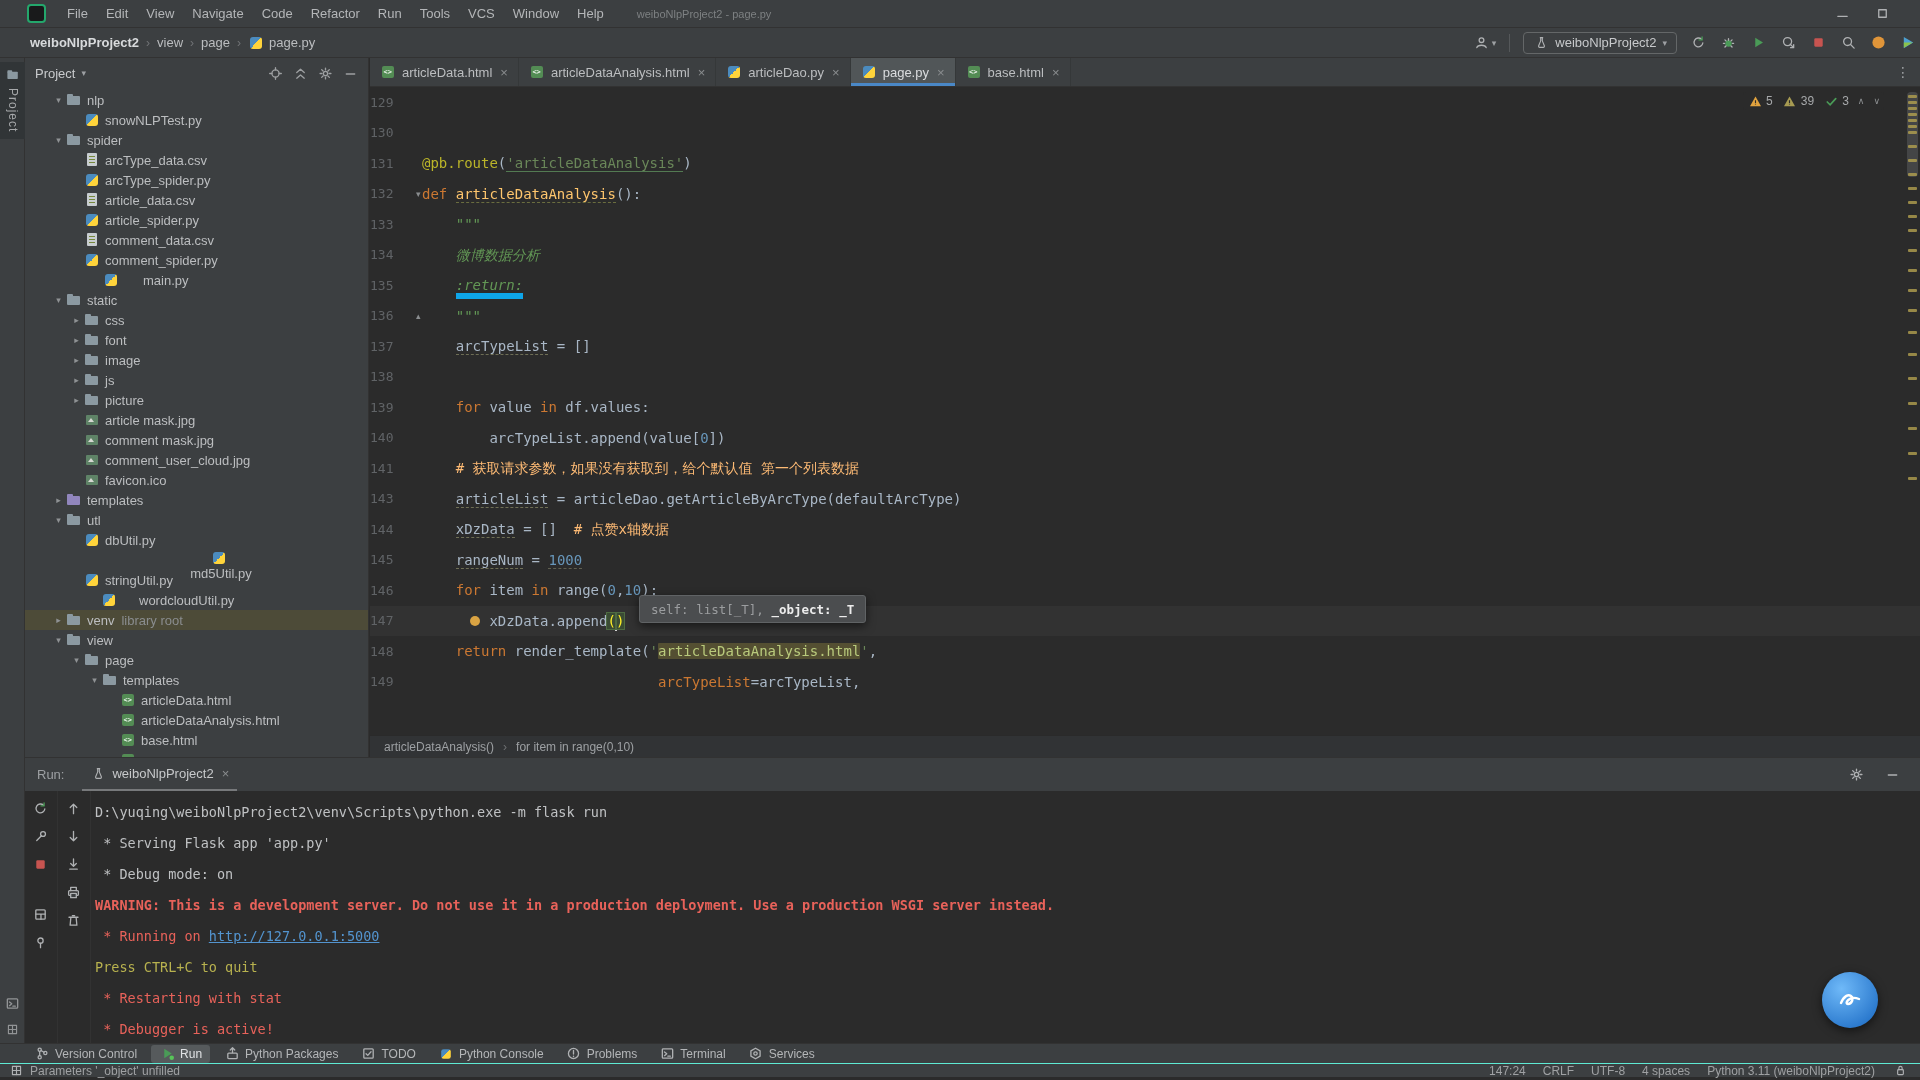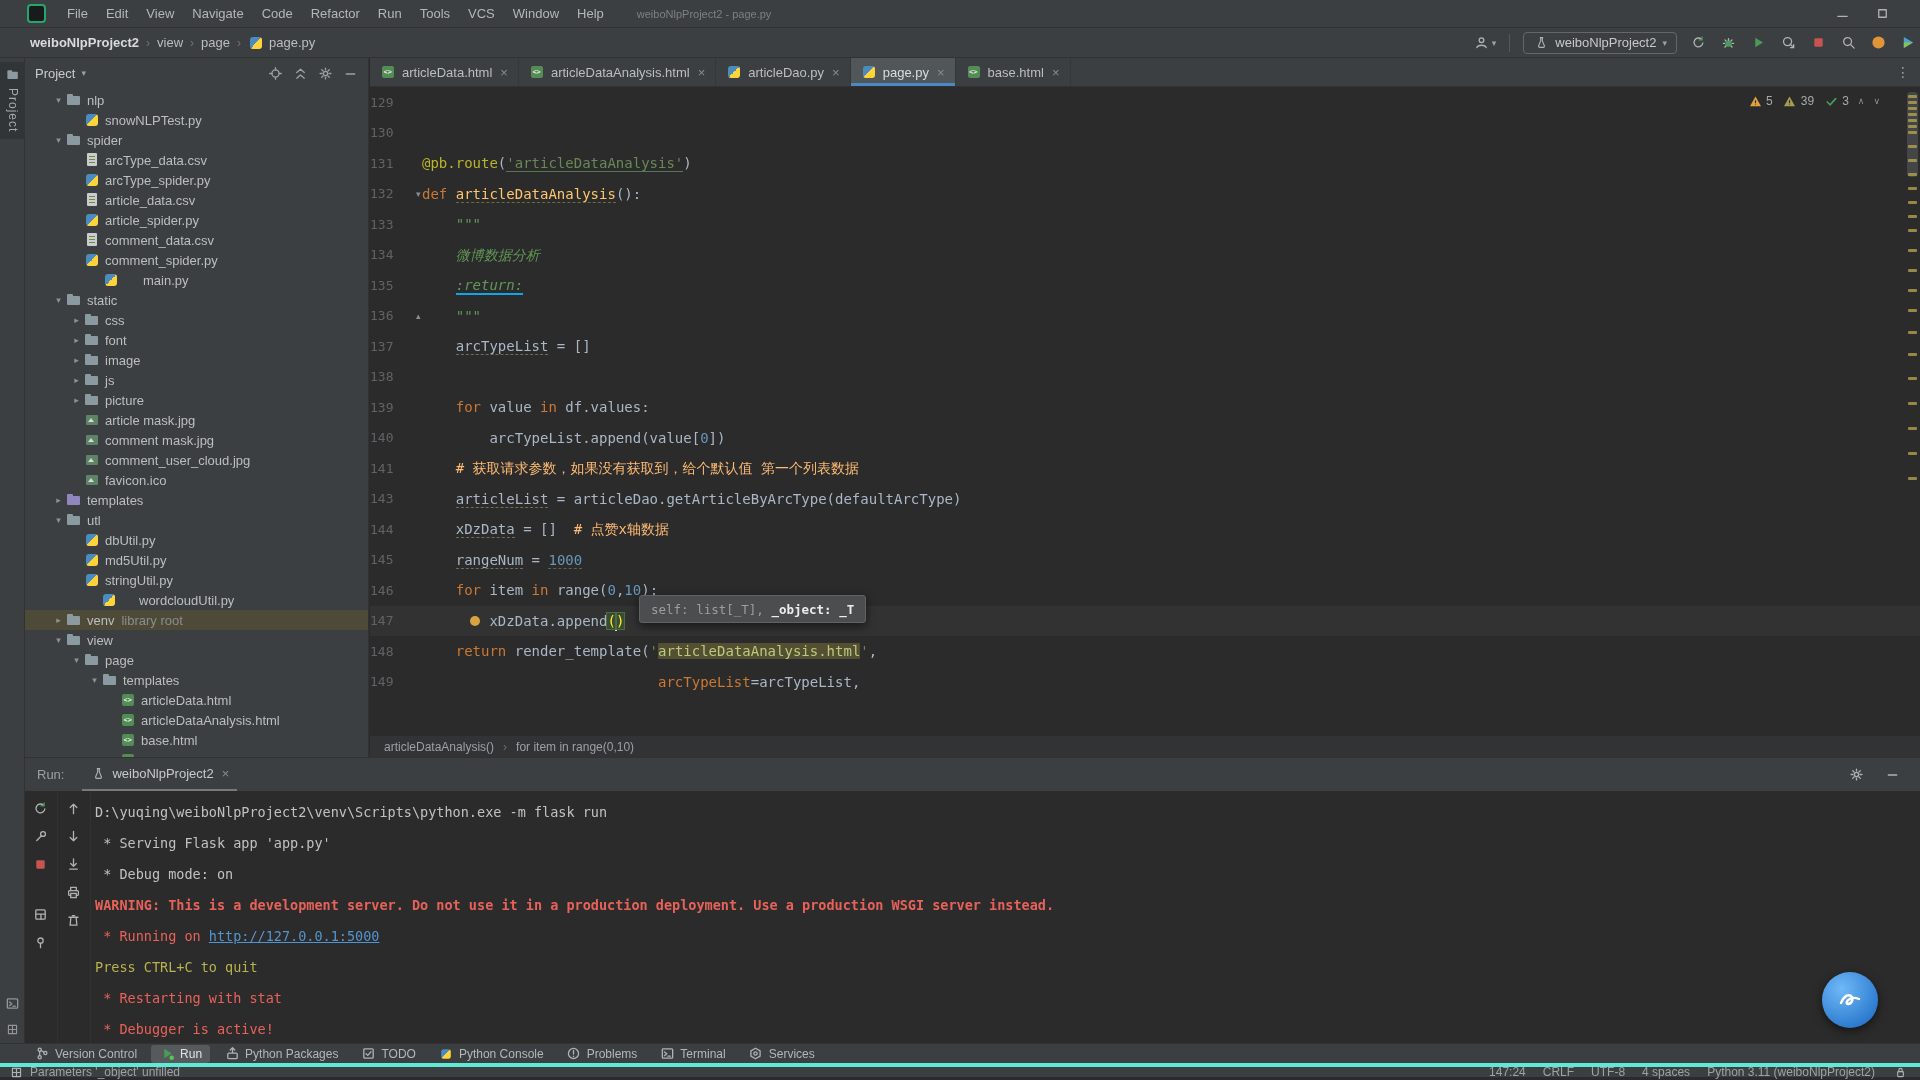--- a/index.html
+++ b/index.html
@@ -65,21 +65,21 @@
 .cl{display:flex;height:30.5px;align-items:center;position:relative}
 .cl.cur{background:#323232}
 .g{width:40px;flex:none;text-align:left;font:13px "DejaVu Sans Mono",monospace;color:#606366}
 .gm{position:absolute;left:46px;top:0;line-height:30.5px;font-size:9px;color:#8a8d8f}
 .bulb{position:absolute;left:100px;top:10px;width:10px;height:10px;border-radius:50%;background:#d9a343}
 .c{font:14px/30.5px "DejaVu Sans Mono",monospace;white-space:pre;padding-left:12px;color:#a9b7c6}
 .c span{white-space:pre}
 .kw{color:#cc7832}.deco{color:#bbb529}
 .str,.strU{color:#6a8759}.strU{border-bottom:1px solid #537a52}
 .strHL{color:#b9ca7c;background:#544f32;border-radius:1px}
-.doc,.docI,.docU{color:#629755;font-style:italic}.docU{border-bottom:2px solid #0ea5e9}
+.doc,.docI,.docU{color:#629755;font-style:italic}.docU{border-bottom:6px solid #0ea5e9}
 .cmt{color:#fdba74}.num{color:#6897bb}.numU{color:#6897bb;border-bottom:1px dashed #606050}
 .varU{border-bottom:1px dashed #6e6e55}
 .fn{color:#ffc66d;border-bottom:1px dashed #6a6d3f}
 .phl{color:#ffef28;background:#3a4b34;outline:1px solid #4e6b42}
 .caret{display:inline-block;width:2px;height:18px;background:#d4d4d4;vertical-align:middle;margin:0 -1px}
 .inspect{position:absolute;top:5px;right:36px;display:flex;gap:9px;align-items:center;font-size:12px;color:#a6a8aa;background:rgba(43,43,43,.55);padding:1px 4px;border-radius:3px}
 .insitem{display:flex;align-items:center;gap:3px}
 .insarr{font-size:9px;color:#8f9294}
 .stripe{position:absolute;right:0;top:0;bottom:0;width:15px}
 .thumb{position:absolute;right:2px;top:5px;width:11px;height:85px;background:#5d6062;border-radius:4px;opacity:.5}
@@ -101,21 +101,21 @@
 .console{position:absolute;left:66px;right:0;top:0;bottom:0;font:13.5px/31px "DejaVu Sans Mono",monospace;white-space:pre;padding:6px 0 0 4px;color:#bfc1c3;overflow:hidden}
 .e{color:#e8625a}.eb{color:#e8625a;font-weight:bold}
 .w{color:#b8b24f}
 .l{color:#5394cf;text-decoration:underline}
 .fab{position:absolute;left:1822px;top:972px;width:56px;height:56px;border-radius:50%;background:radial-gradient(circle at 35% 30%,#6fb9f8,#1565c0);box-shadow:0 3px 10px rgba(0,0,0,.55);z-index:6;display:flex;align-items:center;justify-content:center}
 
 .bottombar{position:absolute;left:0;right:0;top:1043px;height:20px;background:#3c3f41;border-top:1px solid #323232;display:flex;align-items:center;padding-left:26px;gap:6px;font-size:12px;color:#b4b6b8}
 .bitem{display:flex;align-items:center;gap:5px;padding:1px 8px;border-radius:3px}
 .bitem.active{background:#565a5c;color:#e0e2e4}
 .bitem .ic{transform:scale(.8)}
-.statusbar{position:absolute;left:0;right:0;top:1063px;height:14px;background:#3c3f41;border-top:4px solid #5eead4;display:flex;align-items:center;font-size:12px;color:#9fa1a3;padding:0 8px}
+.statusbar{position:absolute;left:0;right:0;top:1063px;height:14px;background:#3c3f41;border-top:1px solid #5eead4;display:flex;align-items:center;font-size:12px;color:#9fa1a3;padding:0 8px}
 .smsg{margin-left:6px}
 .sright{margin-left:auto;display:flex;gap:17px;align-items:center;margin-right:4px}
 .watermark{position:absolute;left:1588px;top:1084px;font:bold italic 25px "DejaVu Serif",serif;color:#86efac;z-index:7;letter-spacing:1px}
 </style>
 </head>
 <body>
 
 <div class="ide">
 
   <div class="titlebar">
@@ -391,21 +391,21 @@
         <div class="trow" style="padding-left: 26px;">
           <span class="tarrow">▾</span>
           <span class="ic ic-folder"></span>
           <span class="tlabel">utl</span>
         </div>
         <div class="trow" style="padding-left: 44px;">
           <span class="tarrow"></span>
           <span class="ic ic-py"></span>
           <span class="tlabel">dbUtil.py</span>
         </div>
-        <div class="trow" style="padding-left: 44px;">
+        <div class="trow" style="padding-left: 44px; flex-direction: column;">
           <span class="tarrow"></span>
           <span class="ic ic-py"></span>
           <span class="tlabel">md5Util.py</span>
         </div>
         <div class="trow" style="padding-left: 44px;">
           <span class="tarrow"></span>
           <span class="ic ic-py"></span>
           <span class="tlabel">stringUtil.py</span>
         </div>
         <div class="trow" style="padding-left: 44px; gap: 17px;">

